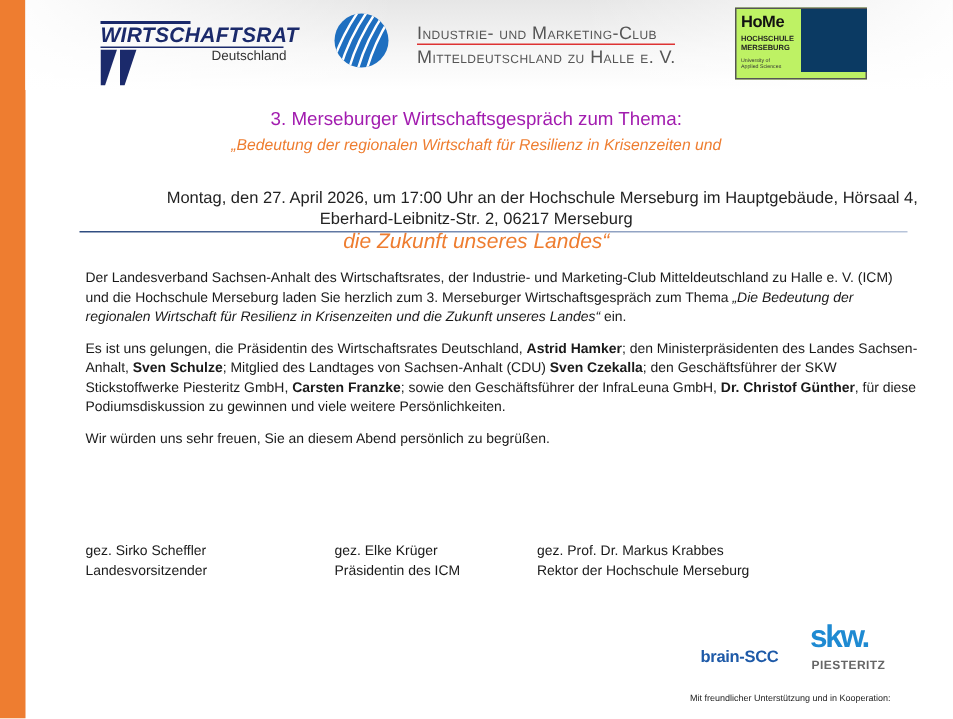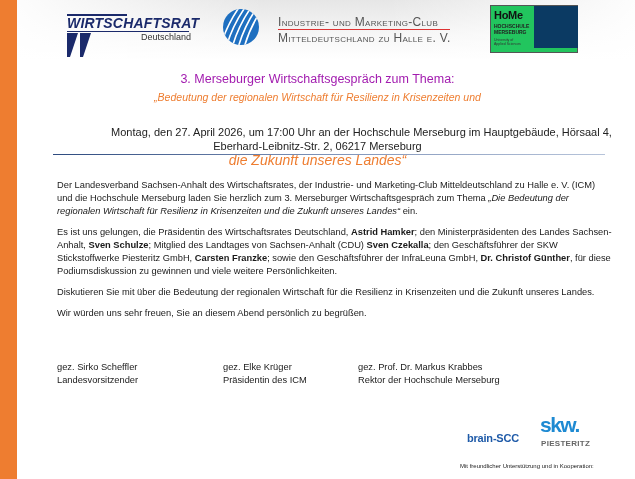--- a/index.html
+++ b/index.html
@@ -21,21 +21,21 @@
   .wr-mark { position: absolute; left: 3px; top: 20px; }
 
   
   .icm-logo { position: absolute; left: 222px; top: 8px; width: 260px; height: 42px; }
   .icm-globe { position: absolute; left: 0; top: 0; width: 38px; height: 38px; }
   .icm-line1 { position: absolute; left: 56px; top: 7px; font-size: 12px; color: #555; font-variant: small-caps; letter-spacing: 0.3px; white-space: nowrap; }
   .icm-red { position: absolute; left: 56px; top: 21px; width: 172px; height: 1px; background: #d33; }
   .icm-line2 { position: absolute; left: 56px; top: 23px; font-size: 12px; color: #555; font-variant: small-caps; letter-spacing: 0.3px; white-space: nowrap; }
 
   
-  .home-logo { position: absolute; left: 490px; top: 5px; width: 88px; height: 48px; border: 1px solid #555; background: #22c55e; }
+  .home-logo { position: absolute; left: 490px; top: 5px; width: 88px; height: 48px; border: 1px solid #555; background: #bef264; }
   .home-blue { position: absolute; left: 43px; top: 0; width: 44px; height: 42px; background: #0b3a63; }
   .home-title { position: absolute; left: 3px; top: 3px; font-size: 11px; font-weight: bold; color: #111; letter-spacing: -0.3px; }
   .home-sub { position: absolute; left: 3px; top: 17px; font-size: 5px; line-height: 6px; color: #222; font-weight: bold; }
   .home-tiny { position: absolute; left: 3px; top: 32px; font-size: 3.5px; line-height: 4px; color: #333; }
 
   
   .headline { position: absolute; left: 0; width: 635px; text-align: center; }
   .h-title { top: 72px; font-size: 12.5px; color: #a21caf; }
   .h-sub1 { top: 91px; font-size: 10.5px; color: #ee7d30; font-style: italic; }
   .h-sub2 { top: 104px; font-size: 14px; color: #ee7d30; font-style: italic; margin-top: 48px; }
@@ -116,21 +116,20 @@
 <div class="headline h-title">3. Merseburger Wirtschaftsgespräch zum Thema:</div>
 <div class="headline h-sub1">„Bedeutung der regionalen Wirtschaft für Resilienz in Krisenzeiten und</div>
 <div class="headline h-sub2">die Zukunft unseres Landes“</div>
 <div class="headline h-date1">Montag, den 27. April 2026, um 17:00 Uhr an der Hochschule Merseburg im Hauptgebäude, Hörsaal 4,</div>
 <div class="headline h-date2">Eberhard-Leibnitz-Str. 2, 06217 Merseburg</div>
 <div class="rule"></div>
 
 <div class="body">
   <p><span>Der Landesverband Sachsen-Anhalt des Wirtschaftsrates, der Industrie- und Marketing-Club Mitteldeutschland zu Halle e. V. (ICM) und die Hochschule Merseburg laden Sie herzlich zum 3. Merseburger Wirtschaftsgespräch zum Thema </span><i>„Die Bedeutung der regionalen Wirtschaft für Resilienz in Krisenzeiten und die Zukunft unseres Landes“</i><span> ein.</span></p>
   <p><span>Es ist uns gelungen, die Präsidentin des Wirtschaftsrates Deutschland, </span><b>Astrid Hamker</b><span>; den Ministerpräsidenten des Landes Sachsen-Anhalt, </span><b>Sven Schulze</b><span>; Mitglied des Landtages von Sachsen-Anhalt (CDU) </span><b>Sven Czekalla</b><span>; den Geschäftsführer der SKW Stickstoffwerke Piesteritz GmbH, </span><b>Carsten Franzke</b><span>; sowie den Geschäftsführer der InfraLeuna GmbH, </span><b>Dr. Christof Günther</b><span>, für diese Podiumsdiskussion zu gewinnen und viele weitere Persönlichkeiten.</span></p>
-  <p>Diskutieren Sie mit über die Bedeutung der regionalen Wirtschaft für die Resilienz in Krisenzeiten und die Zukunft unseres Landes.</p>
   <p>Wir würden uns sehr freuen, Sie an diesem Abend persönlich zu begrüßen.</p>
 </div>
 
 <div class="sigs">
   <div class="sig sig1">
     <div>gez. Sirko Scheffler</div>
     <div>Landesvorsitzender</div>
   </div>
   <div class="sig sig2">
     <div>gez. Elke Krüger</div>

